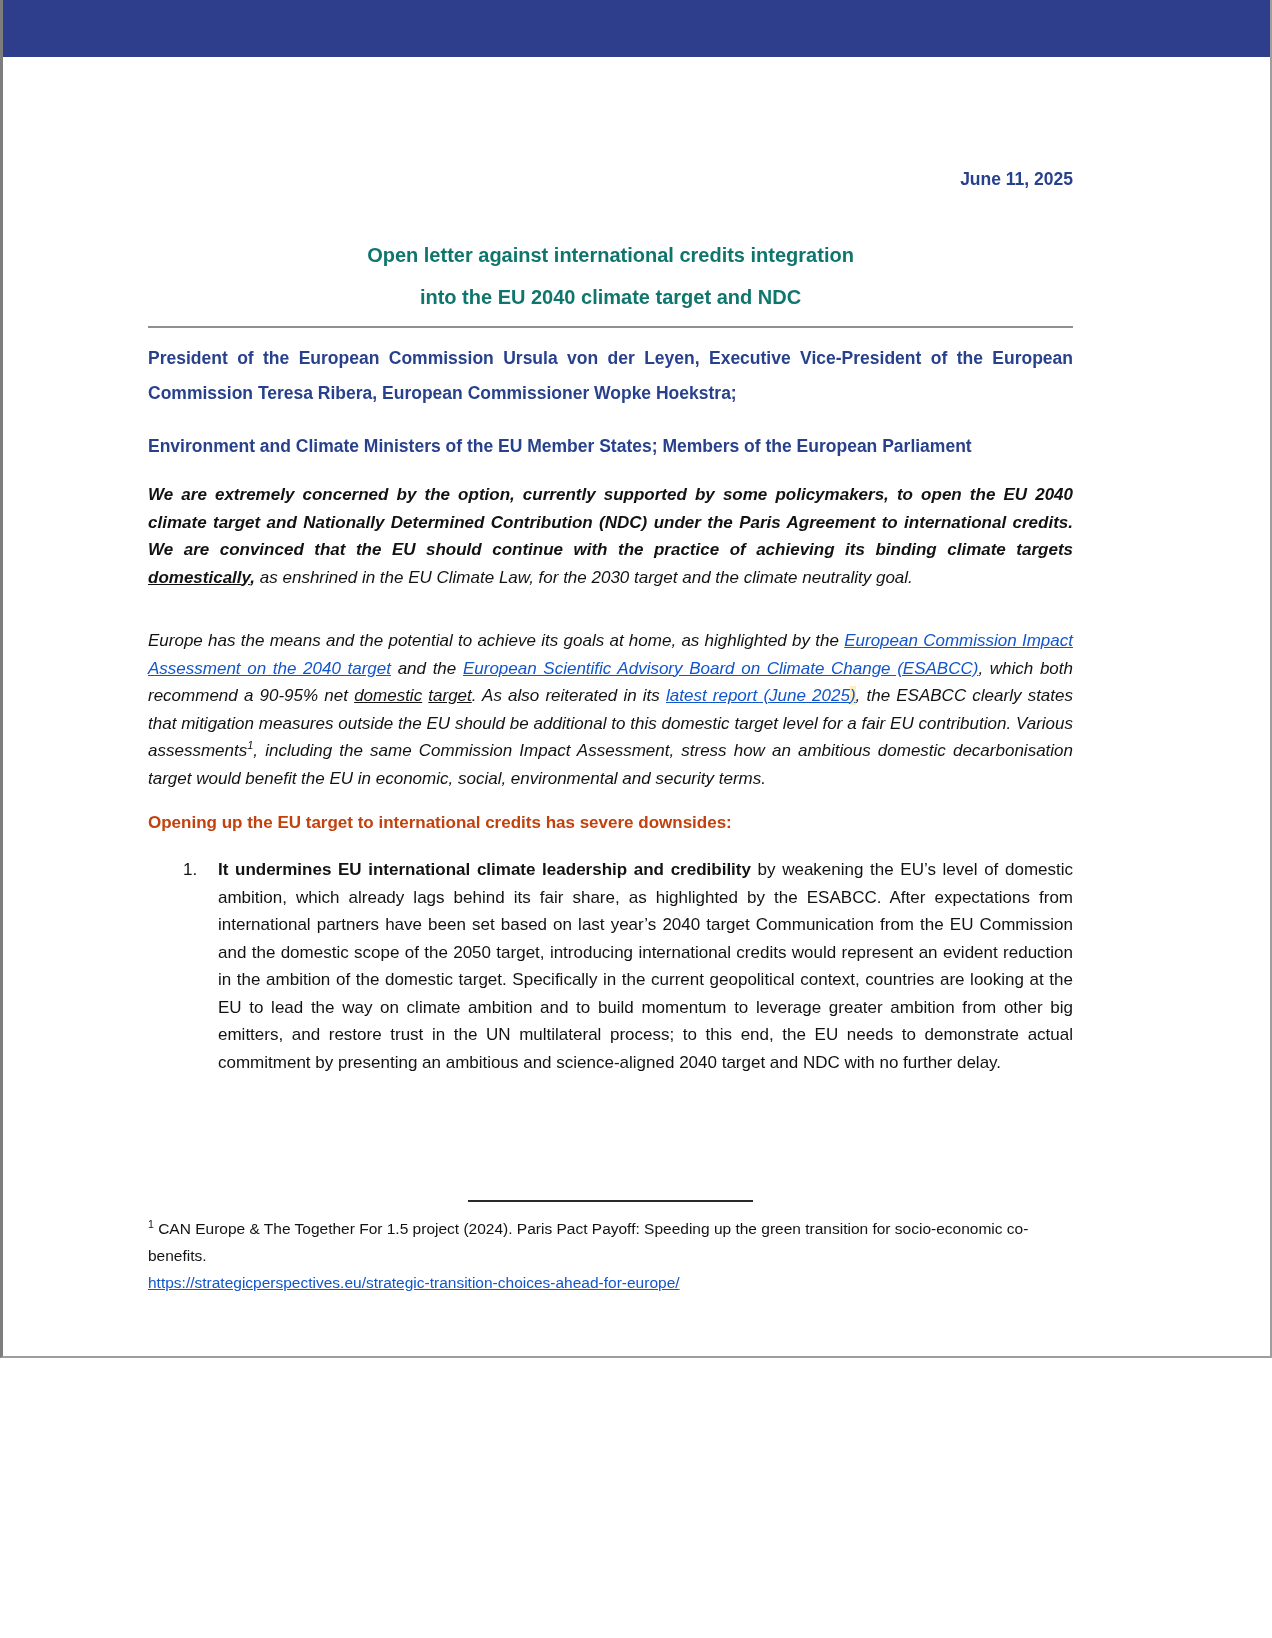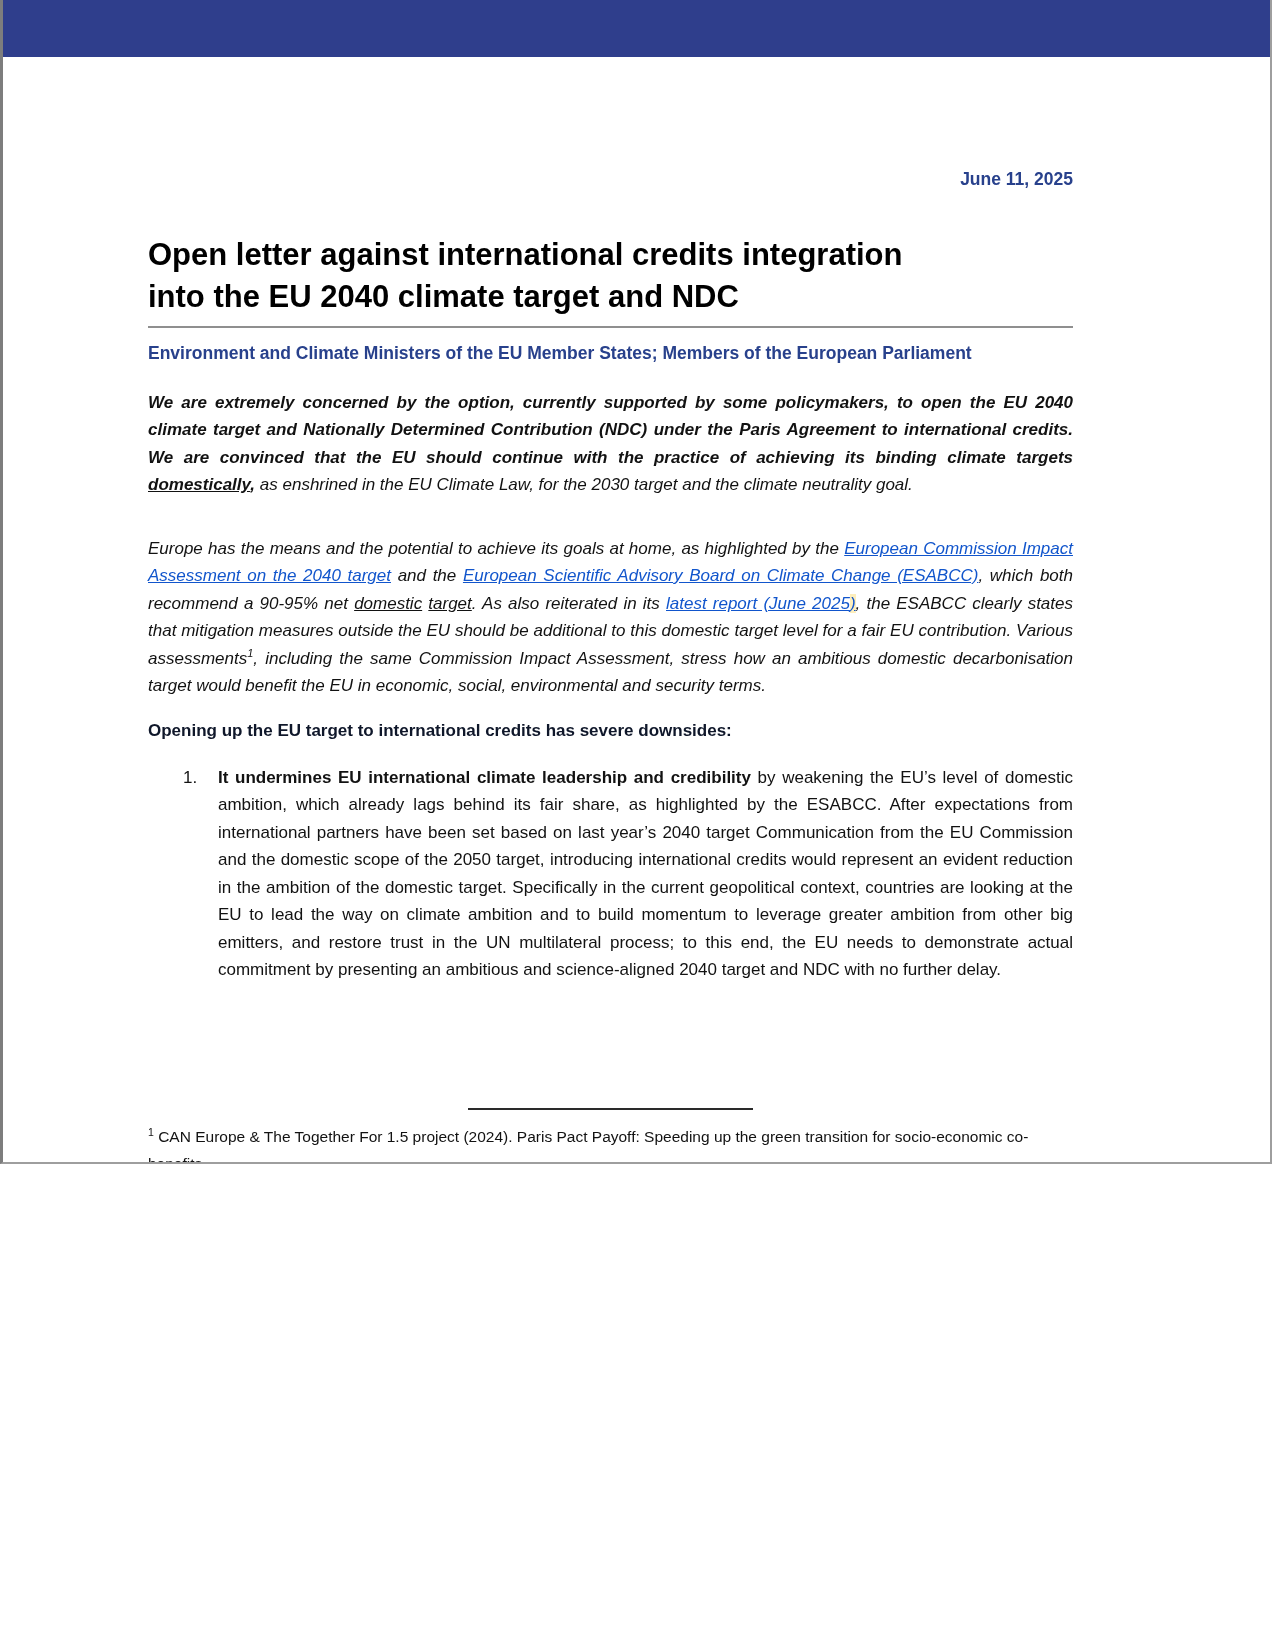--- a/index.html
+++ b/index.html
@@ -1,18 +1,18 @@
 <!DOCTYPE html>
 <html><head>
 <meta charset="utf-8">
 <style>
   html,body { margin:0; padding:0; background:#ffffff; }
   .page {
     position:relative;
-    width:1272px; height:1164px;
+    width:1272px; height:1358px;
     box-sizing:border-box;
     background:#ffffff;
     border-left:3px solid #7d7d7d;
     border-right:2px solid #9e9e9e;
     border-bottom:2px solid #9e9e9e;
     overflow:hidden;
     font-family:"Liberation Sans", sans-serif;
     color:#111111;
   }
   .topbar {
@@ -23,22 +23,22 @@
     position:absolute; top:57px; left:145px;
     width:925px;
   }
   .date {
     margin-top:112px;
     text-align:right;
     color:#28418c; font-weight:bold; font-size:17.5px; line-height:21px;
   }
   .title {
     margin-top:44px;
-    text-align:left;
-    color:#000000; font-weight:bold; font-size:31px; line-height:42px;
+    text-align:center;
+    color:#0f766e; font-weight:bold; font-size:20px; line-height:42px;
   }
   .rule {
     margin-top:8px; height:2px; background:#8f8f8f; border:none;
   }
   .to-line {
     margin-top:26px;
     color:#28418c; font-weight:bold; font-size:17.5px; line-height:22px;
   }
   .addr {
     color:#28418c; font-weight:bold; font-size:17.5px; line-height:35px;
@@ -53,21 +53,21 @@
   .p2 { margin-top:36px; }
   .b { font-weight:bold; }
   .bu { font-weight:bold; text-decoration:underline; }
   .u { text-decoration:underline; }
   a.doclink, .doclink {
     color:#1155cc; text-decoration:underline; cursor:pointer;
   }
   .hl { background:#fdeebc; }
   sup.fnref { font-size:11px; line-height:0; vertical-align:super; }
   .heading {
-    margin-top:20px; font-weight:bold; font-size:17px; line-height:22px; color:#0f172a;
+    margin-top:20px; font-weight:bold; font-size:17px; line-height:22px; color:#c2410c;
   }
   .list-item {
     margin-top:22px;
     position:relative;
     padding-left:70px;
     font-size:17px; line-height:27.5px; text-align:justify; color:#121212;
     box-sizing:border-box;
   }
   .list-num { position:absolute; left:35px; top:0; }
   .fn-rule {
@@ -91,20 +91,21 @@
     <div class="date">June 11, 2025</div>
 
     <div class="title">
       <div>Open letter against international credits integration</div>
       <div>into the EU 2040 climate target and NDC</div>
     </div>
 
     <hr class="rule">
 
 
+    <p class="addr addr1">President of the European Commission Ursula von der Leyen, Executive Vice-President of the European Commission Teresa Ribera, European Commissioner Wopke Hoekstra;</p>
 
     <p class="addr addr2">Environment and Climate Ministers of the EU Member States; Members of the European Parliament</p>
 
     <p class="body-p p1"><span class="b">We are extremely concerned by the option, currently supported by some policymakers, to open the EU 2040 climate target and Nationally Determined Contribution (NDC) under the Paris Agreement to international credits. We are convinced that the EU should continue with the practice of achieving its binding climate targets </span><span class="bu">domestically</span><span class="b">,</span><span> as enshrined in the EU Climate Law, for the 2030 target and the climate neutrality goal.</span></p>
 
     <p class="body-p p2"><span>Europe has the means and the potential to achieve its goals at home, as highlighted by the </span><a class="doclink">European Commission Impact Assessment on the 2040 target</a><span> and the </span><a class="doclink">European Scientific Advisory Board on Climate Change (ESABCC)</a><span>, which both recommend a 90-95% net </span><span class="u">domestic</span><span> </span><span class="u">target</span><span>. As also reiterated in its </span><a class="doclink"><span>latest report (June 2025</span><span class="hl">)</span></a><span>, the ESABCC clearly states that mitigation measures outside the EU should be additional to this domestic target level for a fair EU contribution. Various assessments</span><sup class="fnref">1</sup><span>, including the same Commission Impact Assessment, stress how an ambitious domestic decarbonisation target would benefit the EU in economic, social, environmental and security terms.</span></p>
 
     <div class="heading">Opening up the EU target to international credits has severe downsides:</div>
 
     <div class="list-item">

